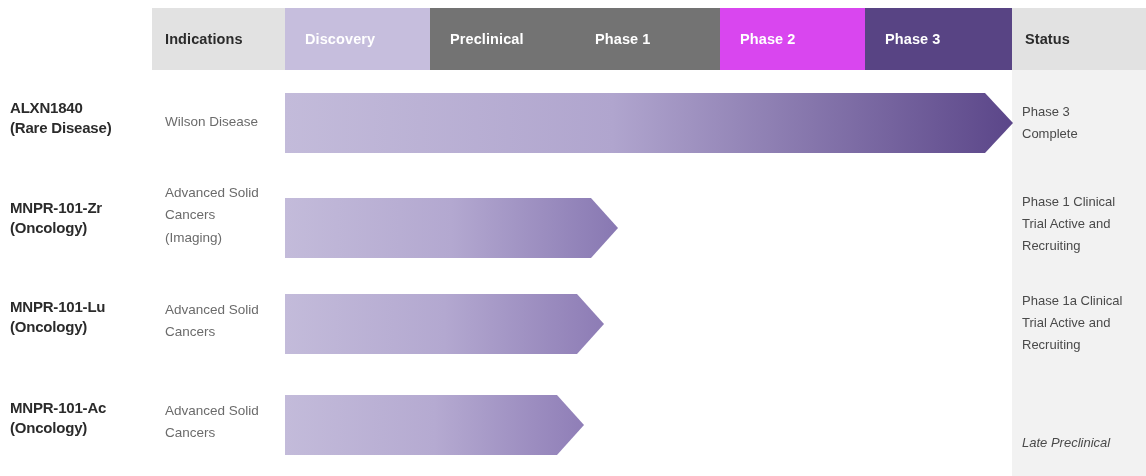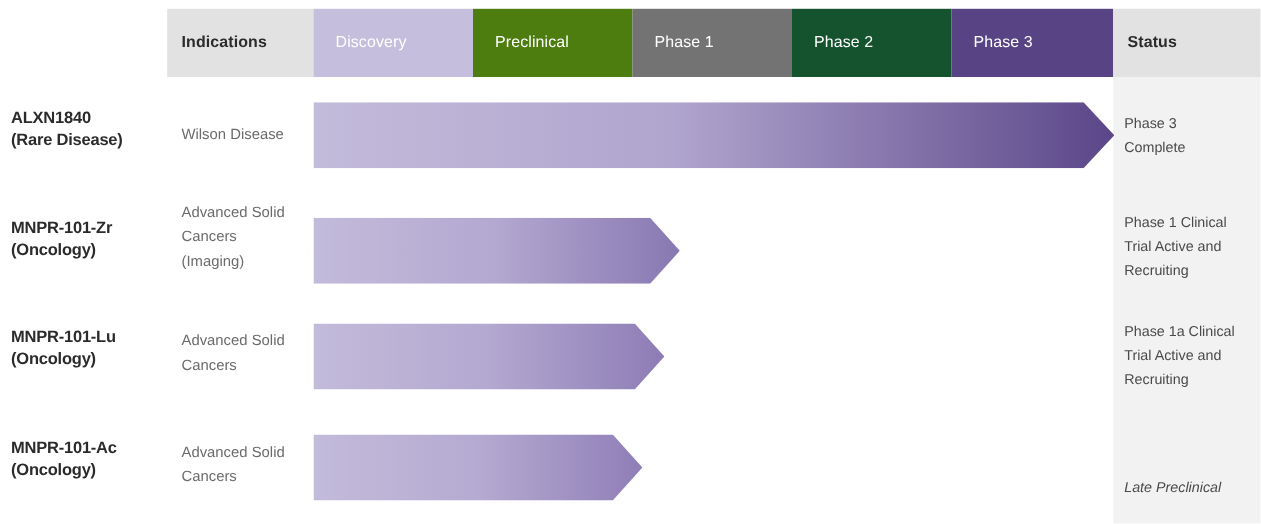--- a/index.html
+++ b/index.html
@@ -50,29 +50,29 @@
     font-size: 14.5px;
     letter-spacing: 0.1px;
   }
   .hcell.gray {
     background: #e2e2e2;
     color: #2b2b2b;
     font-weight: bold;
   }
   .hcell.phase {
     color: #ffffff;
-    font-weight: normal;
+    font-weight: bold;
     padding-left: 20px;
   }
 
   .hcell-indications { left: 152px;  width: 133px; }
   .hcell-discovery   { left: 285px;  width: 145px; background: #c6bedd; }
-  .hcell-preclinical { left: 430px;  width: 145px; background: #4d7c0f; }
+  .hcell-preclinical { left: 430px;  width: 145px; background: #737373; }
   .hcell-phase1      { left: 575px;  width: 145px; background: #737373; }
-  .hcell-phase2      { left: 720px;  width: 145px; background: #14532d; }
+  .hcell-phase2      { left: 720px;  width: 145px; background: #d946ef; }
   .hcell-phase3      { left: 865px;  width: 147px; background: #584484; }
   .hcell-status      { left: 1012px; width: 134px; }
 
   
   .row {
     position: absolute;
     left: 0;
     width: 1146px;
   }
 

